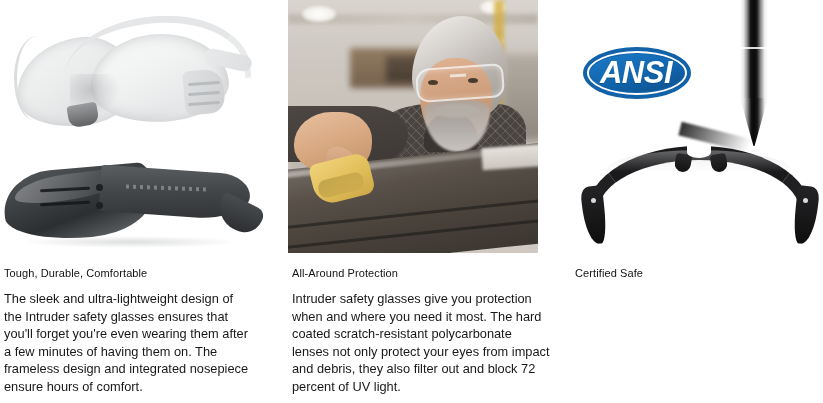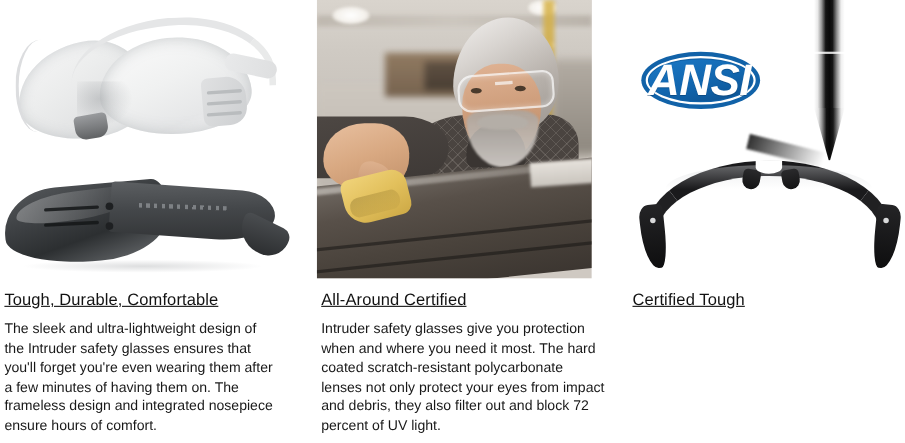--- a/index.html
+++ b/index.html
@@ -46,28 +46,27 @@
     position: absolute;
     left: 0;
     top: 264px;
     width: 100%;
   }
   .col-1 .text-block { width: 248px; }
   .col-2 .text-block { width: 262px; }
   .col-3 .text-block { width: 235px; }
 
   .heading {
-    font-size: 15px;
+    font-size: 11px;
     font-weight: 400;
     color: #121212;
     letter-spacing: 0.1px;
     margin: 0 0 8px 4px;
     line-height: 18px;
     white-space: nowrap;
-    text-decoration: underline;
   }
   .body-text {
     font-size: 12.8px;
     line-height: 17.6px;
     color: #181818;
     margin: 0 0 0 4px;
   }
 
   
   .clear-glasses {
@@ -483,21 +482,21 @@
   .ansi-text {
     position: absolute;
     inset: 0;
     display: flex;
     align-items: center;
     justify-content: center;
     color: #ffffff;
     font-family: "Liberation Sans", sans-serif;
     font-weight: 700;
     font-style: italic;
-    font-size: 40px;
+    font-size: 31px;
     letter-spacing: -0.5px;
     padding-right: 2px;
     text-shadow: 0 1px 0 rgba(8,55,100,0.45);
   }
 
   
   .spike {
     position: absolute;
     left: 161px;
     top: 0px;
@@ -674,21 +673,21 @@
         <div class="ph-table-right"></div>
 
         <div class="ph-hand"></div>
         <div class="ph-thumb"></div>
         <div class="ph-sponge"></div>
         <div class="ph-sponge-shade"></div>
       </div>
     </div>
 
     <div class="text-block">
-      <div class="heading">All-Around Certified</div>
+      <div class="heading">All-Around Protection</div>
       <div class="body-text">Intruder safety glasses give you protection when and where you need it most. The hard coated scratch-resistant polycarbonate lenses not only protect your eyes from impact and debris, they also filter out and block 72 percent of UV light.</div>
     </div>
   </div>
 
   <div class="col col-3">
 
     <div class="media">
 
       <div class="ansi-logo">
         <div class="ansi-outer"></div>
@@ -712,17 +711,17 @@
         <div class="bg-bridge-notch"></div>
         <div class="bg-temple-left"></div>
         <div class="bg-temple-right"></div>
         <div class="bg-screw s1"></div>
         <div class="bg-screw s2"></div>
       </div>
 
     </div>
 
     <div class="text-block">
-      <div class="heading">Certified Tough</div>
+      <div class="heading">Certified Safe</div>
     </div>
   </div>
 
 </div>
 
 </body></html>

